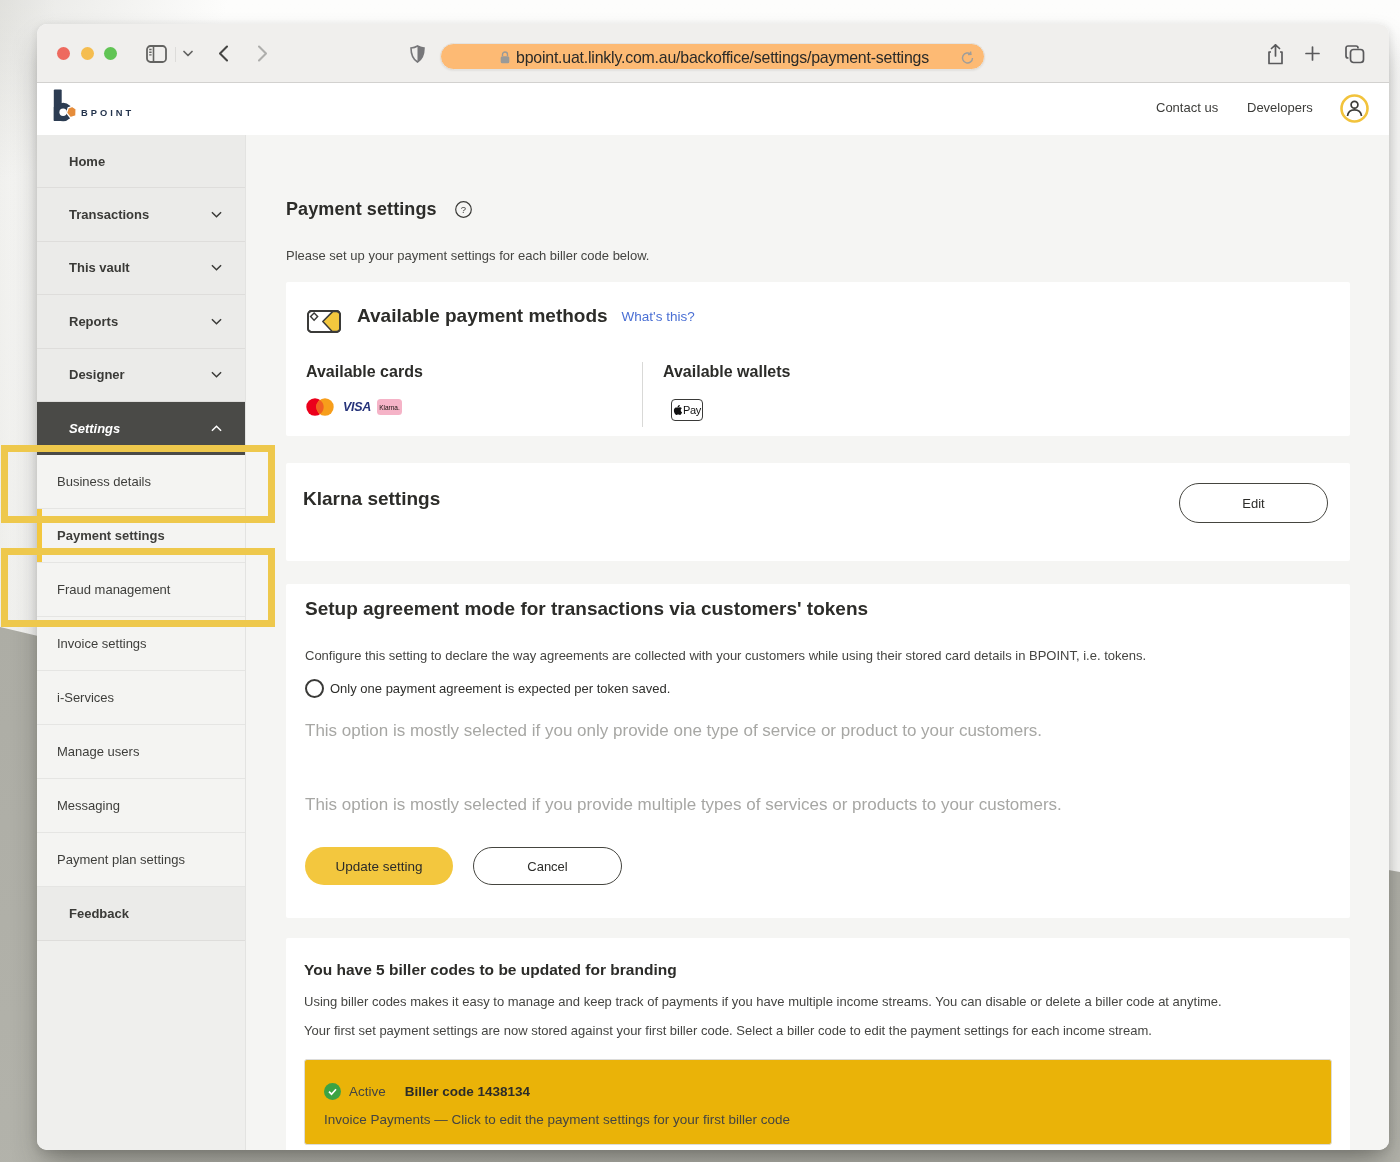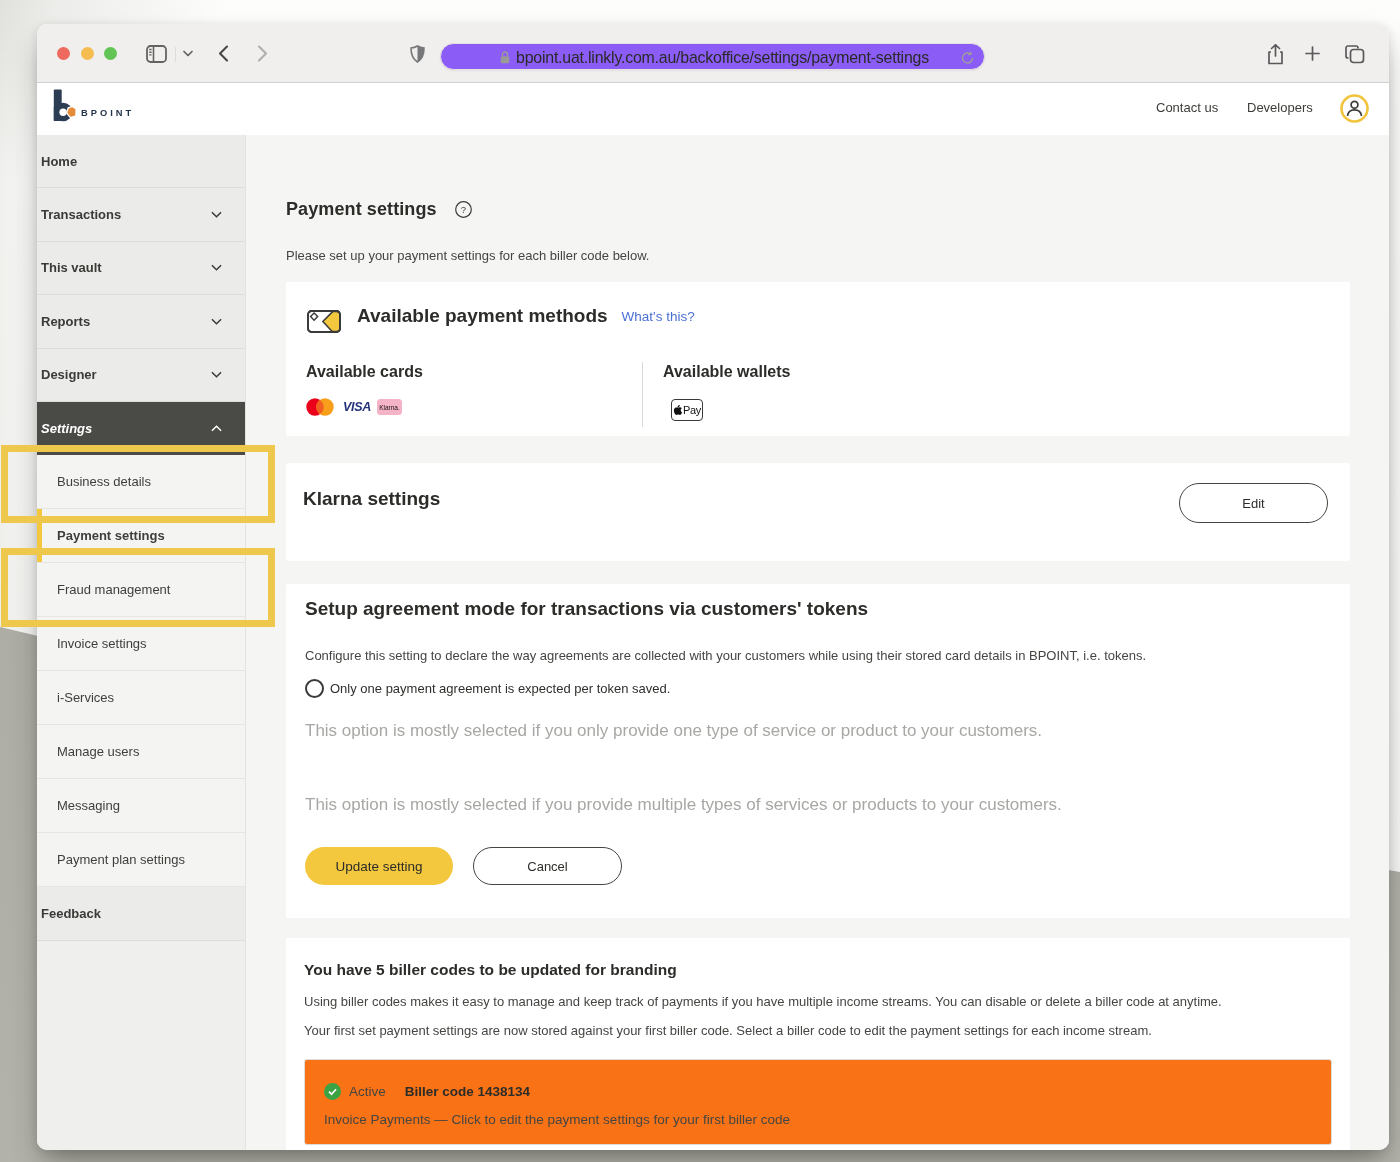--- a/index.html
+++ b/index.html
@@ -21,31 +21,31 @@
   }
   
   .chrome { height:59px; background:#f0efed; border-bottom:1px solid #d2d1cf;
     position:relative; }
   .dot { position:absolute; top:23px; width:13px; height:13px; border-radius:50%; }
   .dot.r { left:20px; background:#ee6a5f; }
   .dot.y { left:44px; background:#f5bd4f; }
   .dot.g { left:67px; background:#61c454; }
   .cicon { position:absolute; color:#5d5d5b; }
   .urlbar { position:absolute; left:403px; top:19px; width:545px; height:27px;
-    background:#8b5cf6; border:1px solid #e4e3e1; border-radius:13.5px;
+    background:#fdba74; border:1px solid #e4e3e1; border-radius:13.5px;
     box-shadow:0 1px 2px rgba(0,0,0,0.06);
     font-size:14px; color:#2a2a28; }
   
   .siteheader { height:52px; background:#fff; position:relative; }
   .hlink { position:absolute; top:17px; font-size:13px; color:#3c3c39; }
   
   .page { display:flex; height:1015px; }
   .sidebar { width:209px; background:#efefed; flex:none; border-right:1px solid #e3e3e1; }
   .nav-item { height:53.4px; background:#ebebe9; border-bottom:1px solid #dedddb;
-    display:flex; align-items:center; padding:0 23px 0 4px;
+    display:flex; align-items:center; padding:0 23px 0 32px;
     font-size:13px; font-weight:bold; color:#3a3a37; justify-content:space-between; }
   .nav-sub { height:54px; background:#f4f4f2; border-bottom:1px solid #e5e5e3;
     display:flex; align-items:center; padding:0 20px; font-size:13px; color:#3e3e3b;
     position:relative; }
   .nav-item.sel { background:#4a4a47; color:#fff; border-bottom:none;font-style:italic; }
   .chev { width:11px; height:11px; flex:none; }
   .main { flex:1; background:#f5f5f3; padding:0 39px 0 40px; }
   h1 { font-size:18px; font-weight:bold; color:#2c2c29; letter-spacing:0.1px; }
   .card { background:#fff; border-radius:2px; }
   .btn-pill { border:1px solid #45453f; border-radius:20px; background:#fff;
@@ -235,21 +235,21 @@
           <div style="position:absolute;top:263px;left:19px;display:flex;">
             <div style="width:148px;height:38px;border-radius:19px;background:#f3c73e;display:flex;align-items:center;justify-content:center;font-size:13.5px;color:#2c2c29;">Update setting</div>
             <div class="btn-pill" style="width:149px;height:38px;border-radius:19px;margin-left:20px;">Cancel</div>
           </div>
         </div>
 
         <div class="card" style="margin-top:20px;height:240px;position:relative;padding-left:18px;">
           <div style="position:absolute;top:23px;font-size:15.5px;font-weight:bold;color:#2c2c29;">You have 5 biller codes to be updated for branding</div>
           <div class="small" style="position:absolute;top:56px;">Using biller codes makes it easy to manage and keep track of payments if you have multiple income streams. You can disable or delete a biller code at anytime.</div>
           <div class="small" style="position:absolute;top:85px;">Your first set payment settings are now stored against your first biller code. Select a biller code to edit the payment settings for each income stream.</div>
-          <div style="position:absolute;top:121px;left:18px;width:1028px;height:86px;border:1px solid #dcdcda;border-radius:3px;background:#f97316;">
+          <div style="position:absolute;top:121px;left:18px;width:1028px;height:86px;border:1px solid #dcdcda;border-radius:3px;background:#eab308;">
             <div style="position:absolute;left:19px;top:23px;display:flex;align-items:center;">
               <svg width="17" height="17" viewBox="0 0 17 17">
                 <circle cx="8.5" cy="8.5" r="8.5" fill="#3ca344"></circle>
                 <path d="M5 8.7 L7.5 11.2 L12 6.3" fill="none" stroke="#fff" stroke-width="1.7"></path>
               </svg>
               <span class="small" style="margin-left:8px;font-size:13.5px;">Active</span>
               <span style="margin-left:19px;font-size:13.5px;font-weight:bold;color:#2c2c29;">Biller code 1438134</span>
             </div>
             <div class="small" style="position:absolute;left:19px;top:52px;font-size:13.5px;">Invoice Payments — Click to edit the payment settings for your first biller code</div>
           </div>

